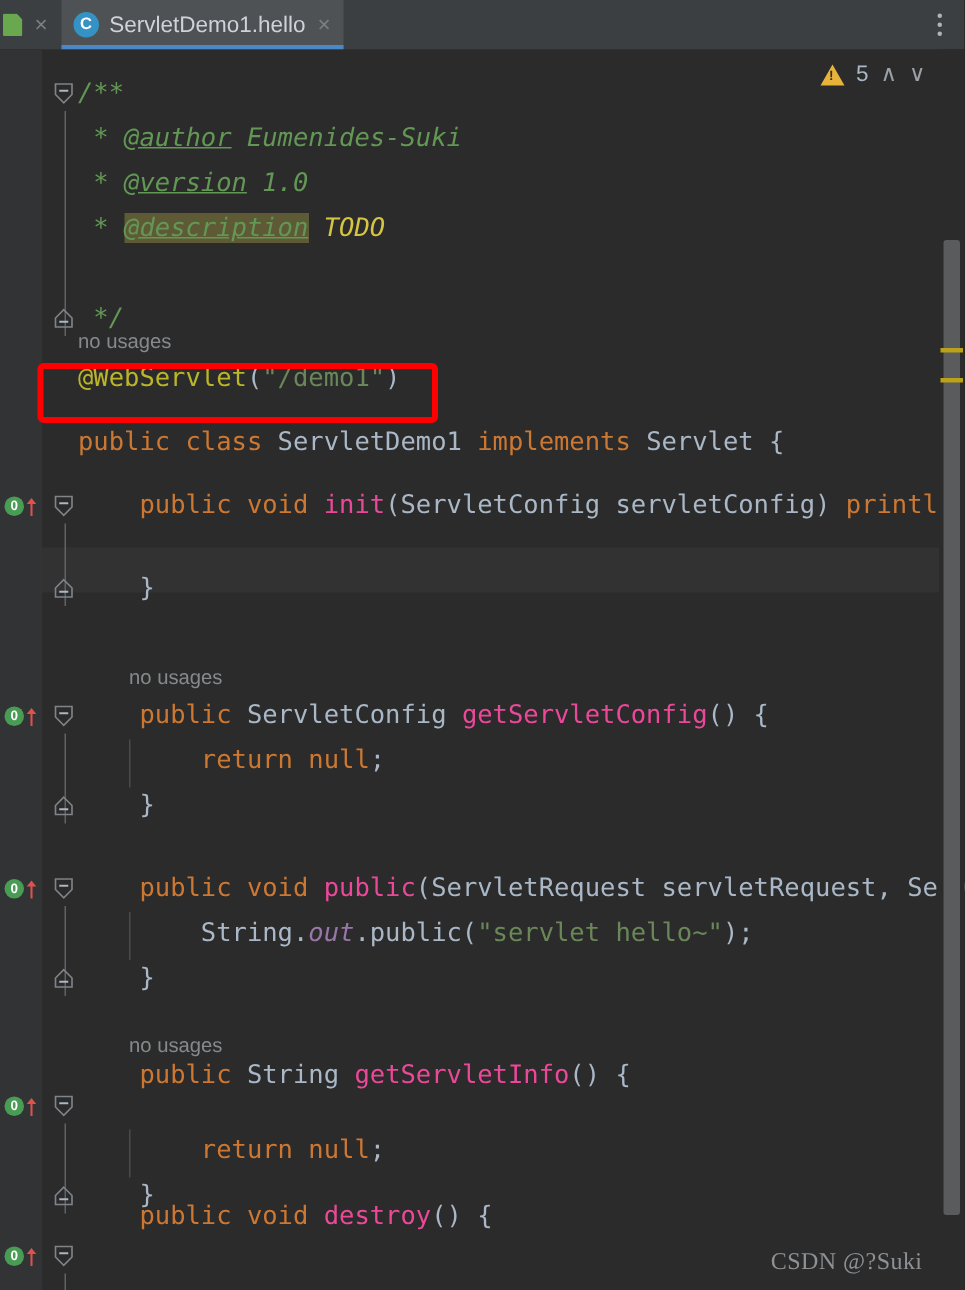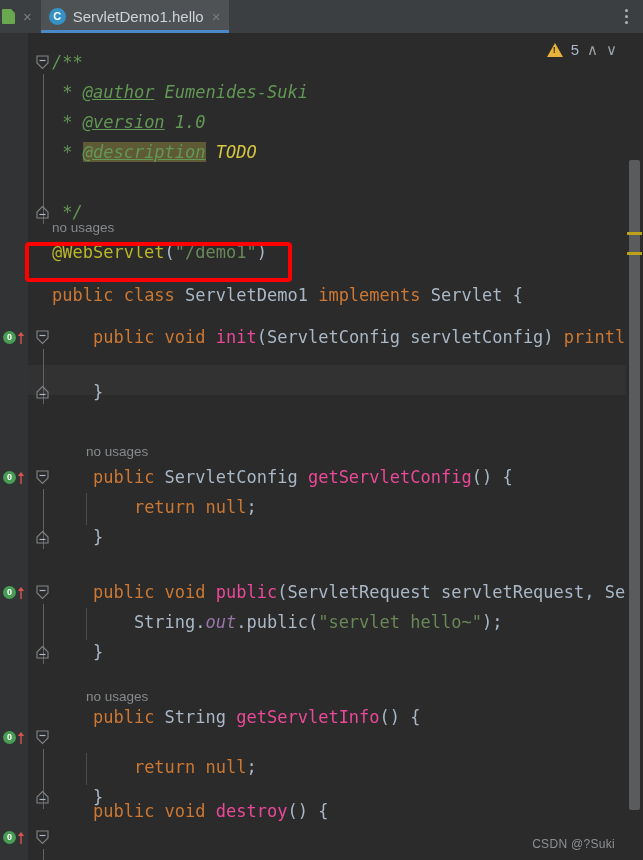--- a/index.html
+++ b/index.html
@@ -170,22 +170,22 @@
     position: absolute; right: 3px; width: 11px;
     background: #595b5d; border-radius: 2px;
   }
   .err-stripe {
     position: absolute; right: 1px; width: 15px; height: 3px; background: #bba21a;
   }
 
   
   .watermark {
     position: absolute; right: 28px; bottom: 9px;
-    font-family: Liberation Sans, sans-serif;
-    font-size: 12px; color: #8d9194;
+    font-family: Liberation Serif, serif;
+    font-size: 16px; color: #8d9194;
     letter-spacing: .3px;
     z-index: 7;
   }
 </style>
 </head>
 <body>
 
 <div id="app">
 
   <div class="tabbar">

